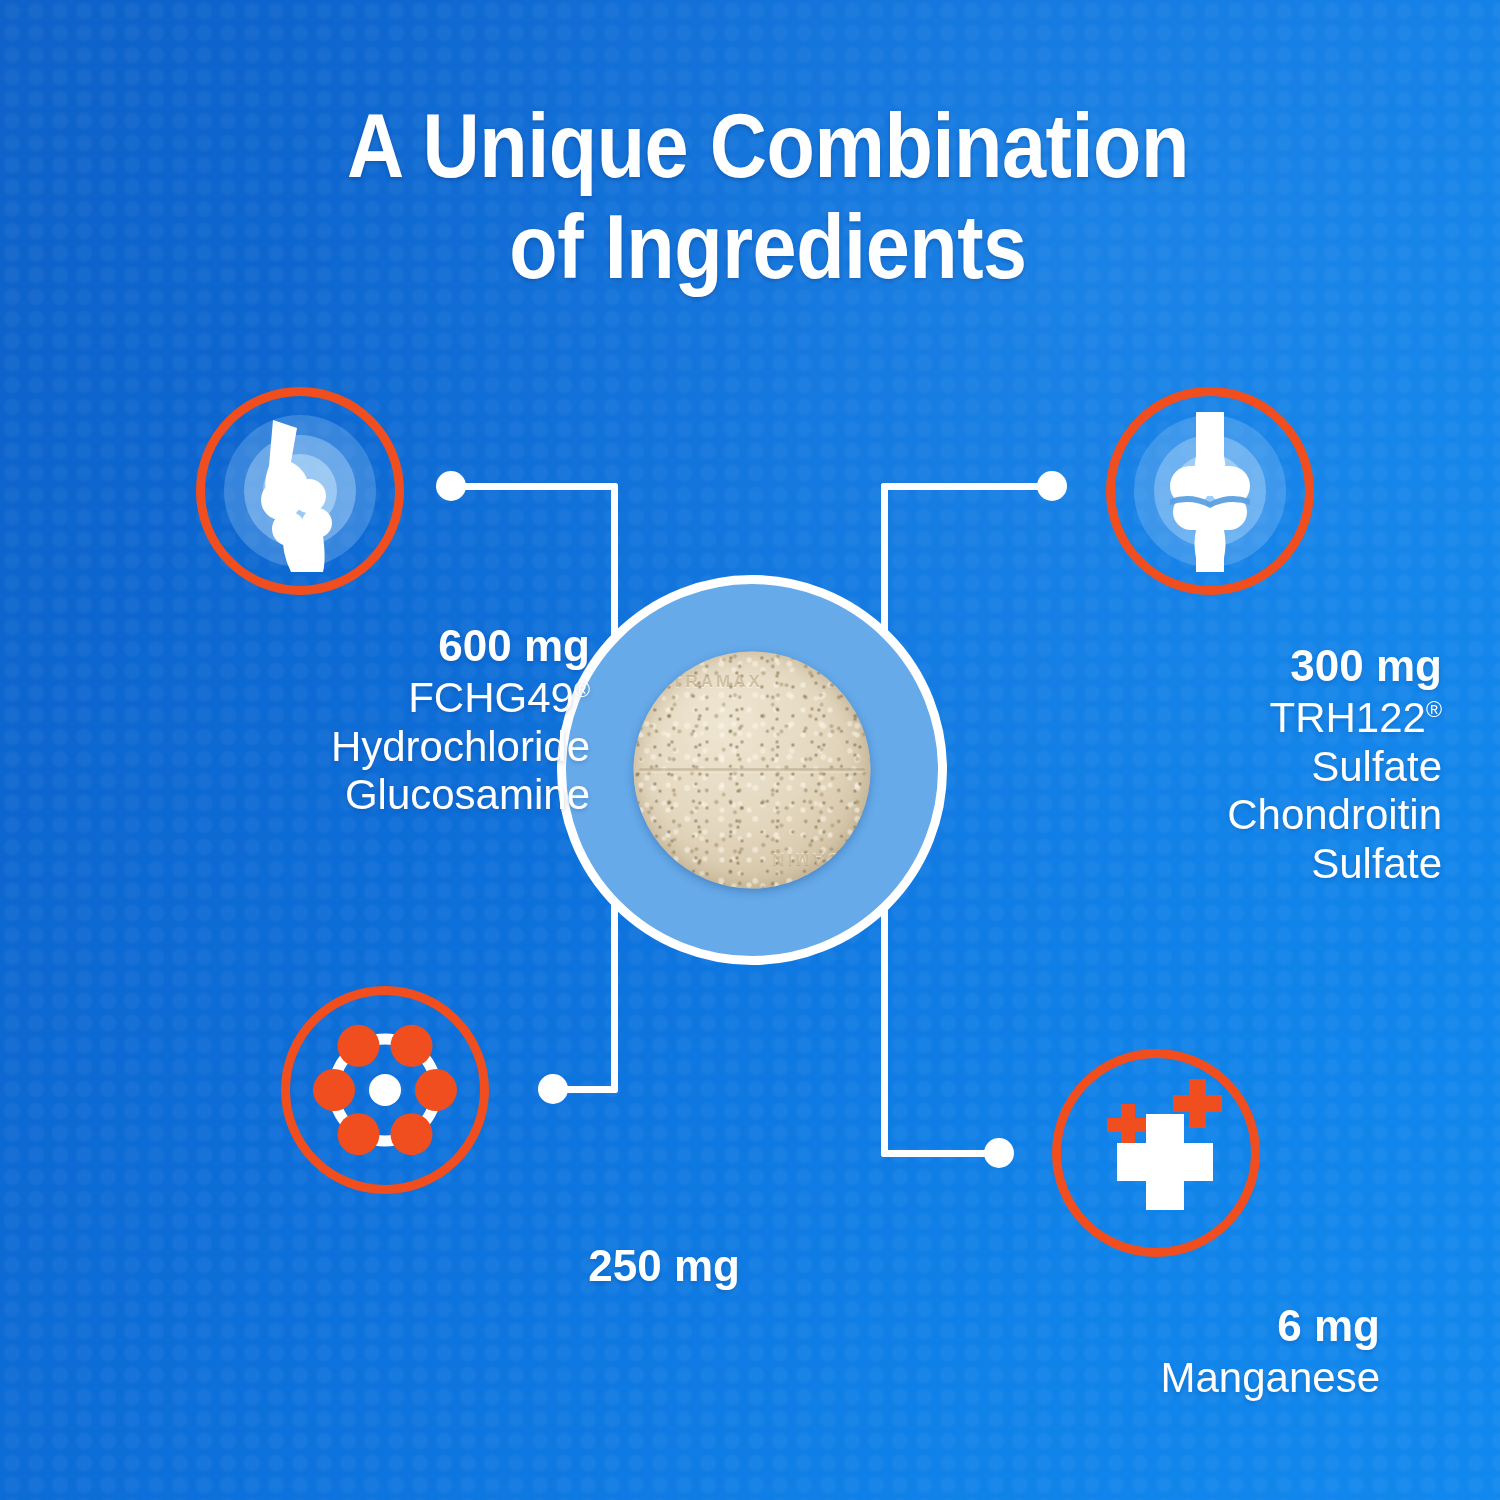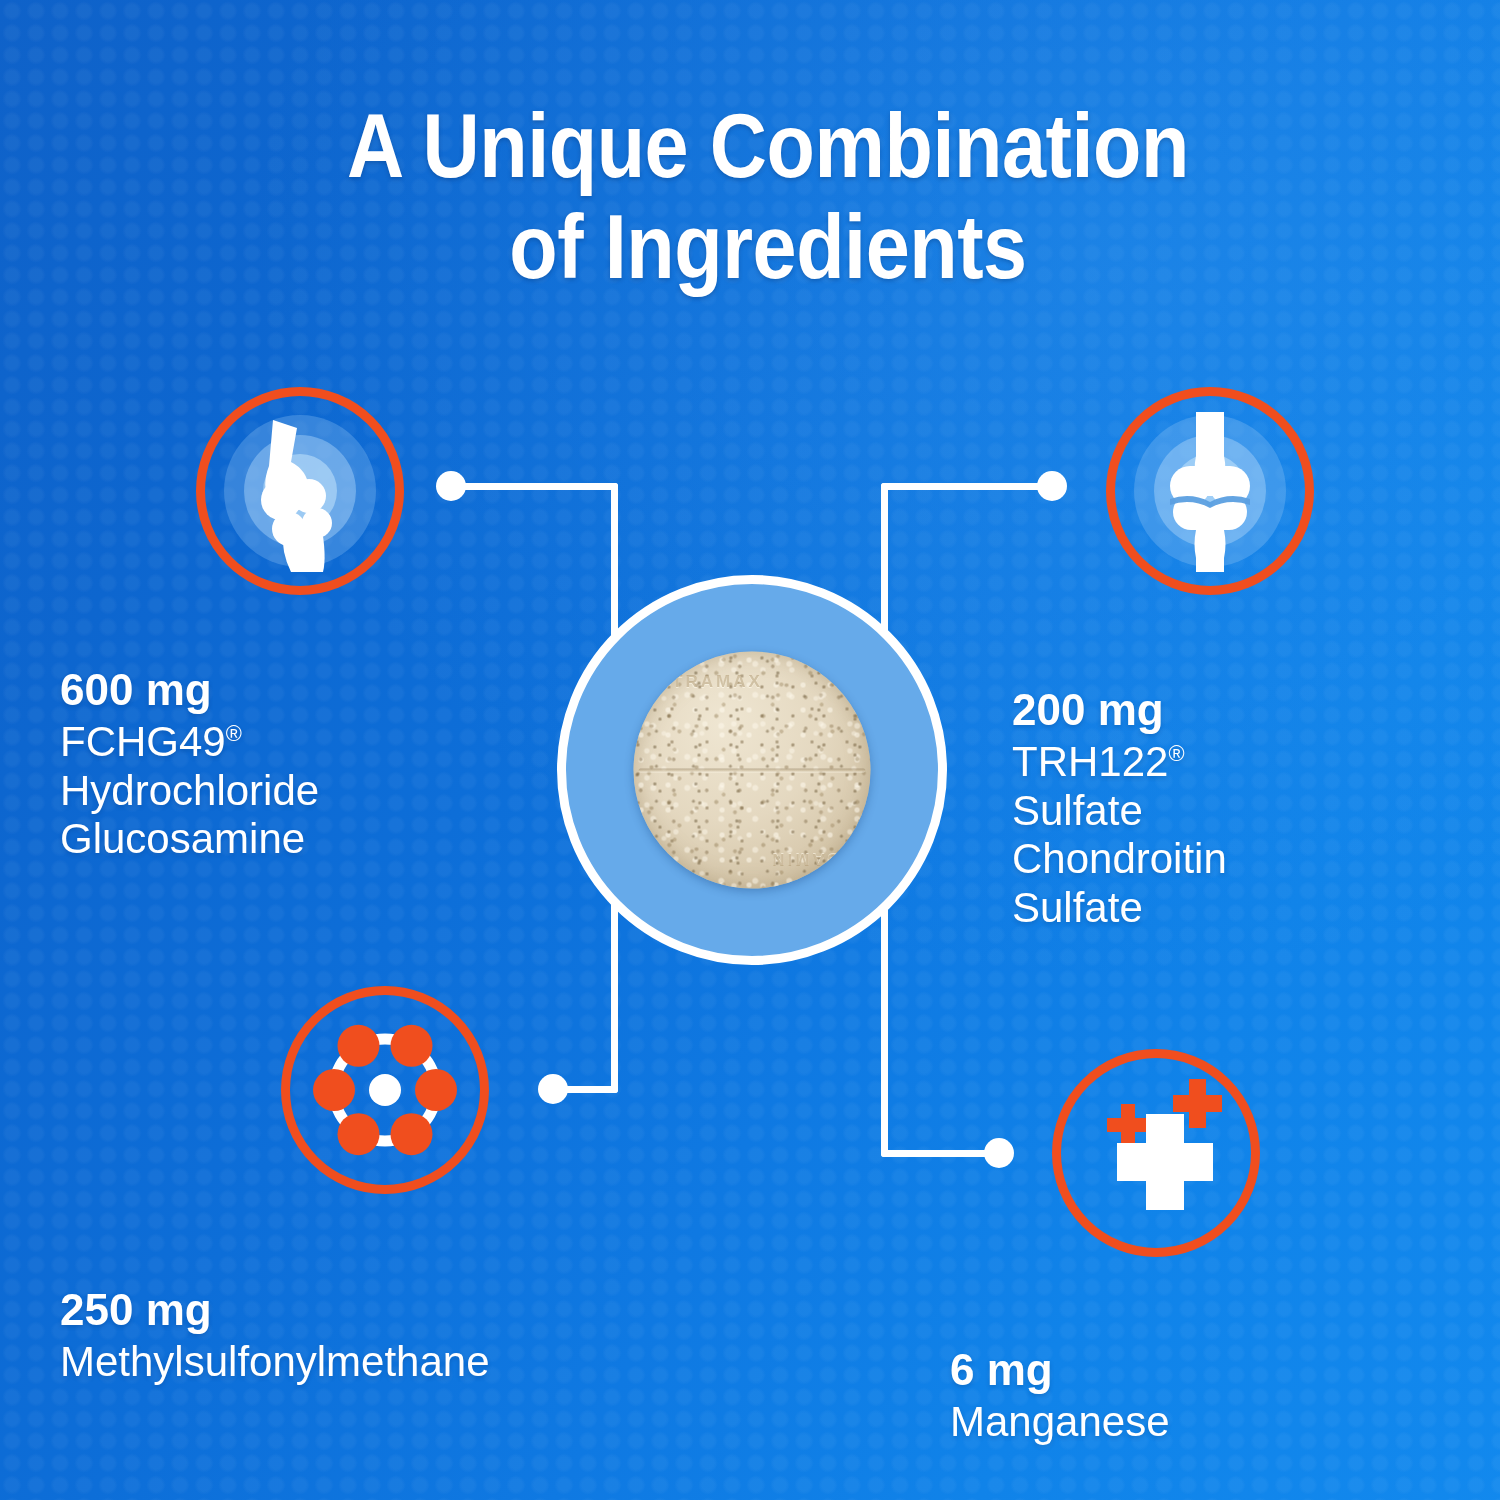--- a/index.html
+++ b/index.html
@@ -154,23 +154,22 @@
     letter-spacing: 3px;
     text-shadow: 0 1px 0 rgba(255,250,235,0.6);
   }
   #emboss-top { top: 20px; }
   #emboss-bottom { bottom: 20px; transform: rotate(180deg); }
 
   
   .label {
     position: absolute;
     color: #ffffff;
-    text-align: left;
+    text-align: right;
     text-shadow: 0 2px 4px rgba(0,40,95,0.22);
-    margin-top: 44px;
   }
   .amount {
     font-size: 44px;
     font-weight: bold;
     line-height: 1.18;
     margin-bottom: 2px;
   }
   .name {
     font-size: 42px;
     font-weight: normal;
@@ -296,33 +295,32 @@
   <div class="label" id="label-tl">
     <div class="amount">600 mg</div>
     <div class="name">
       <div><span>FCHG49</span><sup>®</sup></div>
       <div>Hydrochloride</div>
       <div>Glucosamine</div>
     </div>
   </div>
 
   <div class="label" id="label-tr">
-    <div class="amount">200 mg</div>
+    <div class="amount">300 mg</div>
     <div class="name">
       <div><span>TRH122</span><sup>®</sup></div>
       <div>Sulfate</div>
       <div>Chondroitin</div>
       <div>Sulfate</div>
     </div>
   </div>
 
   <div class="label" id="label-bl">
     <div class="amount">250 mg</div>
     <div class="name">
-      <div>Methylsulfonylmethane</div>
     </div>
   </div>
 
   <div class="label" id="label-br">
     <div class="amount">6 mg</div>
     <div class="name">
       <div>Manganese</div>
     </div>
   </div>
 

